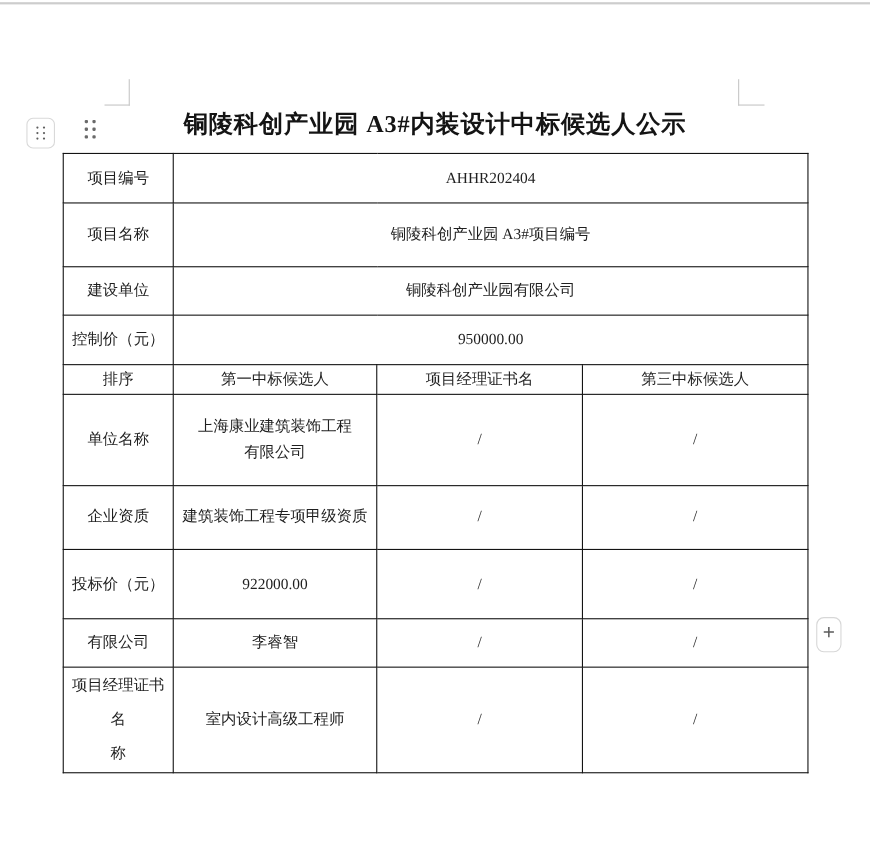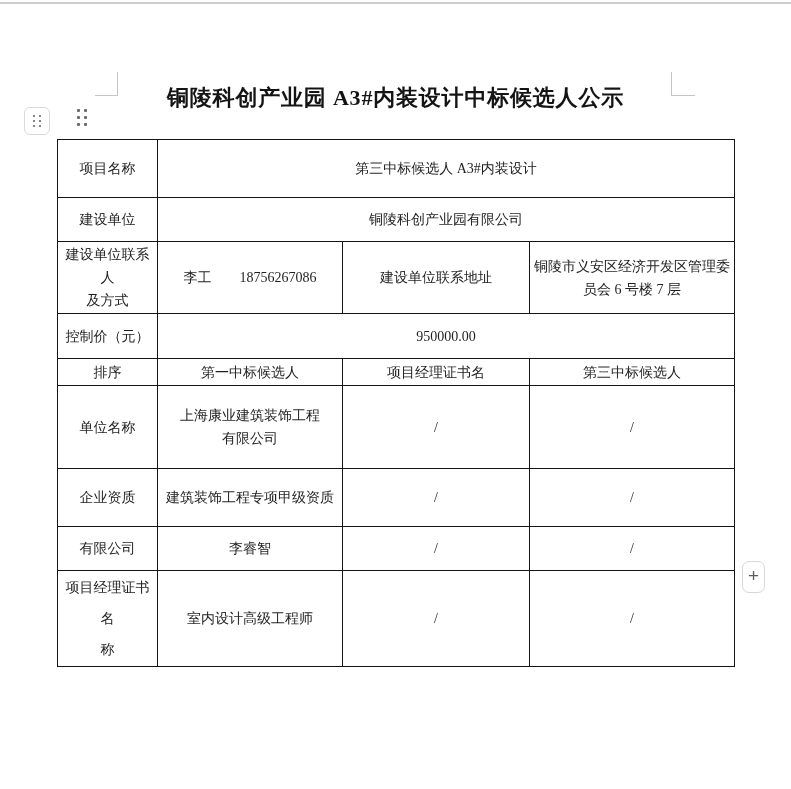--- a/index.html
+++ b/index.html
@@ -24,21 +24,21 @@
   .dots-sm i { background: #5f5f5f; border-radius: 50%; }
 
   .anchor-dots {
     position: absolute; left: 77px; top: 109px;
     display: grid; grid-template-columns: repeat(2, 3px); grid-auto-rows: 3px; gap: 4px 4px;
     cursor: grab;
   }
   .anchor-dots i { background: #6a6a6a; border-radius: 1px; }
 
   .doc-title {
-    position: absolute; left: 0; top: 83px; width: 791px;
+    position: absolute; left: 0; top: 98px; width: 791px;
     text-align: center; font-size: 22px; font-weight: bold; letter-spacing: 0.8px;
     color: #141414; white-space: pre;
   }
 
   table.doc-table {
     position: absolute; left: 57px; top: 139px; width: 677px;
     table-layout: fixed; border-collapse: collapse;
     font-size: 14px;
   }
   .doc-table th, .doc-table td {
@@ -90,35 +90,31 @@
 <div class="doc-title">铜陵科创产业园 A3#内装设计中标候选人公示</div>
 
 <table class="doc-table">
   <colgroup>
     <col style="width:100px">
       <col style="width:185px">
       <col style="width:187px">
       <col style="width:205px">
   </colgroup>
   <tbody>
+    <tr style="height:45px">
+      <th>项目编号</th>
+      <td colspan="3">AHHR202404</td>
+    </tr>
     <tr style="height:58px">
       <th>项目名称</th>
-      <td colspan="3">第三中标候选人 A3#内装设计</td>
+      <td colspan="3">铜陵科创产业园 A3#项目编号</td>
     </tr>
     <tr style="height:44px">
       <th>建设单位</th>
       <td colspan="3">铜陵科创产业园有限公司</td>
-    </tr>
-    <tr style="height:45px">
-      <th>建设单位联系人
-及方式</th>
-      <td>李工　　18756267086</td>
-      <td>建设单位联系地址</td>
-      <td>铜陵市义安区经济开发区管理委
-员会 6 号楼 7 层</td>
     </tr>
     <tr style="height:45px">
       <th>控制价（元）</th>
       <td colspan="3">950000.00</td>
     </tr>
     <tr style="height:27px">
       <th>排序</th>
       <td>第一中标候选人</td>
       <td>项目经理证书名</td>
       <td>第三中标候选人</td>
@@ -129,20 +125,26 @@
 有限公司</td>
       <td>/</td>
       <td>/</td>
     </tr>
     <tr style="height:58px">
       <th>企业资质</th>
       <td>建筑装饰工程专项甲级资质</td>
       <td>/</td>
       <td>/</td>
     </tr>
+    <tr style="height:63px">
+      <th>投标价（元）</th>
+      <td>922000.00</td>
+      <td>/</td>
+      <td>/</td>
+    </tr>
     <tr style="height:44px">
       <th>有限公司</th>
       <td>李睿智</td>
       <td>/</td>
       <td>/</td>
     </tr>
     <tr style="height:66px">
       <th class="lh-wide">项目经理证书名
 称</th>
       <td>室内设计高级工程师</td>

